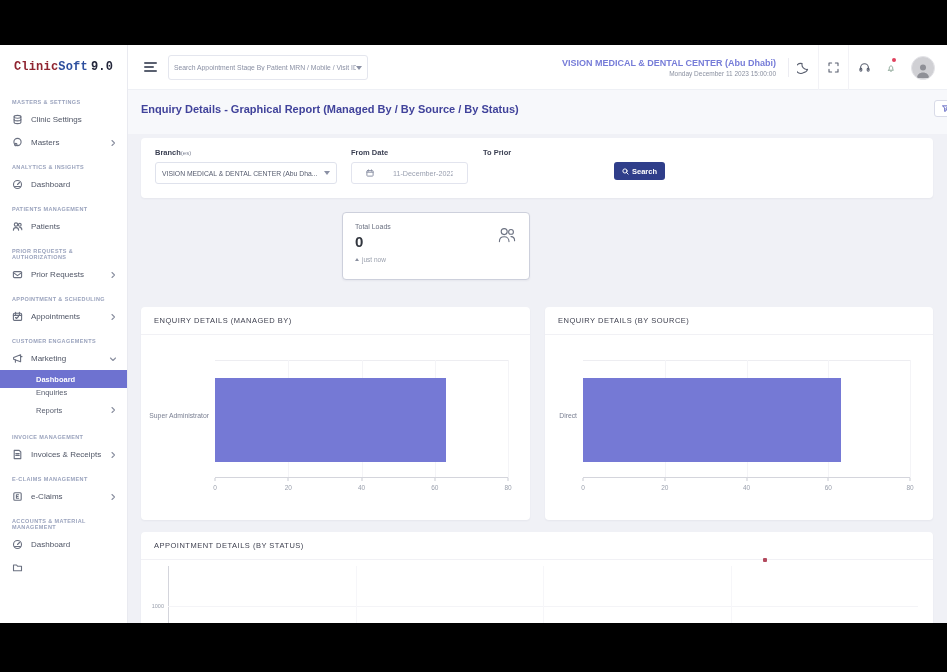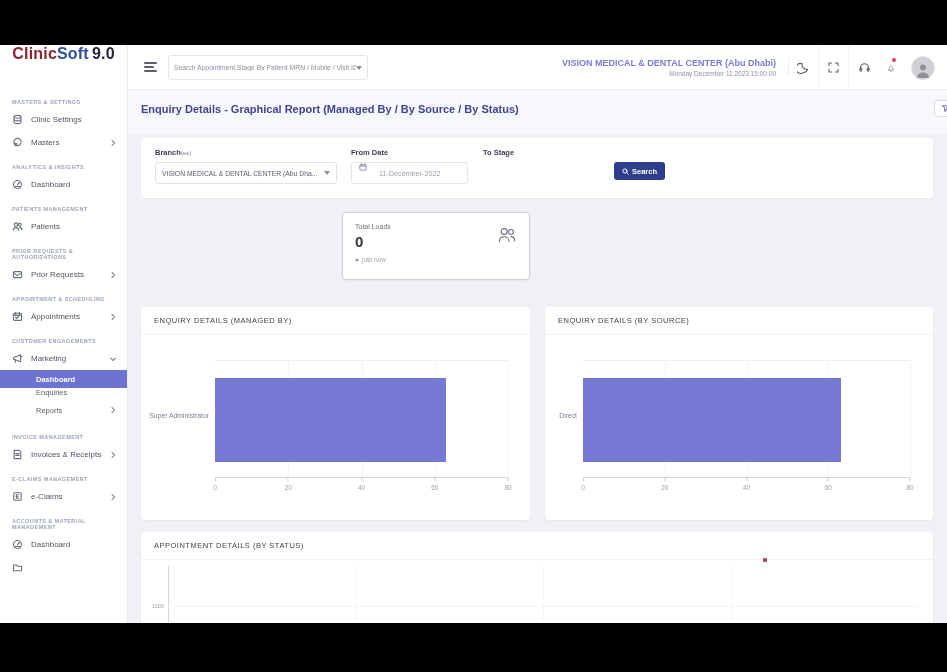--- a/index.html
+++ b/index.html
@@ -7,21 +7,21 @@
     --link-purple:#767cd8; --button-navy:#2f3e8a; --marker-red:#b34a5e;
     --brand-maroon:#8f2430; --brand-blue:#2d4f9e;
   }
   *{box-sizing:border-box;margin:0;padding:0}
   body{background:#000;font-family:"Liberation Sans",sans-serif;-webkit-font-smoothing:antialiased}
   .screen{position:relative;width:947px;height:672px;background:#000;overflow:hidden;margin:0 auto}
   .app{position:absolute;left:0;top:45px;width:947px;height:578px;background:#f0f1f6;overflow:hidden}
 
   
   .sidebar{position:absolute;left:0;top:0;width:128px;height:578px;background:#fff;border-right:1px solid #e9eaf0;overflow:hidden;z-index:3}
-  .logo{height:44px;display:flex;align-items:flex-start;justify-content:center;font-family:Liberation Sans, sans-serif;font-weight:bold;font-size:16px;letter-spacing:.2px}
+  .logo{height:44px;display:flex;align-items:center;justify-content:center;font-family:Liberation Mono, monospace;font-weight:bold;font-size:12px;letter-spacing:.2px}
   .logo .p1{color:var(--brand-maroon)}
   .logo .p2{color:var(--brand-blue)}
   .logo .p3{color:#23263a;margin-left:3px}
   .sec{font-size:5.5px;font-weight:bold;letter-spacing:.4px;color:#9aa3bd;padding:0 12px;margin:10px 0 3px}
   .item{display:flex;align-items:center;height:23px;padding:0 10px 0 12px;color:#4f5565;font-size:8px;cursor:pointer}
   .item .ic{display:flex;width:11px;height:11px;color:#6a7080;flex:none}
   .item .lbl{margin-left:8px;flex:1;white-space:nowrap;overflow:hidden}
   .chev{color:#8b90a0;width:8px;height:8px;display:flex;flex:none}
   .sub-active{display:flex;align-items:center;height:18px;background:var(--active-purple);color:#fff;font-size:7.5px;font-weight:bold;padding-left:36px;cursor:pointer}
   .sub-item{display:flex;align-items:flex-start;height:18px;color:#5a6070;font-size:7.5px;padding:0 10px 0 36px;cursor:pointer}
@@ -54,21 +54,21 @@
   .page-title{position:absolute;left:13px;top:13px;font-size:11px;font-weight:bold;color:var(--title-indigo)}
   .adv-btn{position:absolute;right:14px;top:10px;display:flex;align-items:center;gap:3px;background:#fff;border:1px solid #d9dbe8;border-radius:3px;padding:4px 7px;font-size:7px;color:#5a5fc0;cursor:pointer}
   .adv-btn svg{width:7px;height:7px}
 
   .card{position:absolute;background:#fff;border-radius:4px;box-shadow:0 1px 2px rgba(40,40,80,.05)}
   .filter-card{left:13px;top:48px;width:792px;height:60px}
   .f-label{position:absolute;font-size:7.5px;color:#3a3f52;font-weight:bold}
   .f-label .lt{font-weight:normal;font-size:6px;color:#7b8093}
   .f-select{position:absolute;display:flex;align-items:center;border:1px solid #dfe2ec;border-radius:3px;height:22px;padding:0 6px;font-size:6.8px;color:#555b6e;cursor:pointer;background:#fff}
   .f-select .txt{flex:1;white-space:nowrap;overflow:hidden}
-  .f-input{position:absolute;display:flex;gap:12px;border:1px solid #e2e4ee;border-radius:3px;height:22px;padding:0 7px;background:#fff}
+  .f-input{position:absolute;display:flex;align-items:center;gap:19px;border:1px solid #e2e4ee;border-radius:3px;height:22px;padding:0 14px;background:#fff}
   .f-input svg{width:8px;height:8px;color:#8a90a4;flex:none}
   .f-input input{border:0;outline:0;width:100%;font-size:7.2px;color:#9aa0b0;font-family:"Liberation Sans",sans-serif;background:transparent}
   .search-btn{position:absolute;left:473px;top:24px;height:18px;display:flex;align-items:center;gap:3px;background:var(--button-navy);color:#fff;font-size:7.5px;font-weight:bold;border:0;border-radius:3px;padding:0 8px;cursor:pointer}
   .search-btn svg{width:7px;height:7px}
 
   .stat-card{width:188px;height:68px;border:1px solid #cdd0dc;padding:10px 12px}
   .stat-label{font-size:7px;color:#6a7080}
   .stat-value{font-size:15px;font-weight:bold;color:#32363f;margin-top:3px}
   .stat-meta{display:flex;align-items:center;gap:3px;margin-top:6px;font-size:6.5px;color:#9aa0ad}
   .tri-up{width:0;height:0;border-left:2.5px solid transparent;border-right:2.5px solid transparent;border-bottom:3.5px solid #8a90a0}
@@ -337,21 +337,21 @@
 
         <div class="f-label" style="left:210px;top:10px">From Date</div>
         <div class="f-input" style="left:210px;top:24px;width:117px">
           <svg class="s" viewBox="0 0 9 9">
               <rect x="1" y="1.8" width="7" height="6.2" rx=".8"></rect>
               <path d="M1 3.6h7M2.8 1v1.4M6.2 1v1.4"></path>
             </svg>
           <input type="text" value="11-December-2022" style="">
         </div>
 
-        <div class="f-label" style="left:342px;top:10px">To Stage</div>
+        <div class="f-label" style="left:342px;top:10px">To Prior</div>
 
         <button class="search-btn">
           <svg class="s" viewBox="0 0 8 8">
               <circle cx="3.4" cy="3.4" r="2.4"></circle>
               <path d="M5.2 5.2L7 7"></path>
             </svg>
           <span>Search</span>
         </button>
       </div>
 

